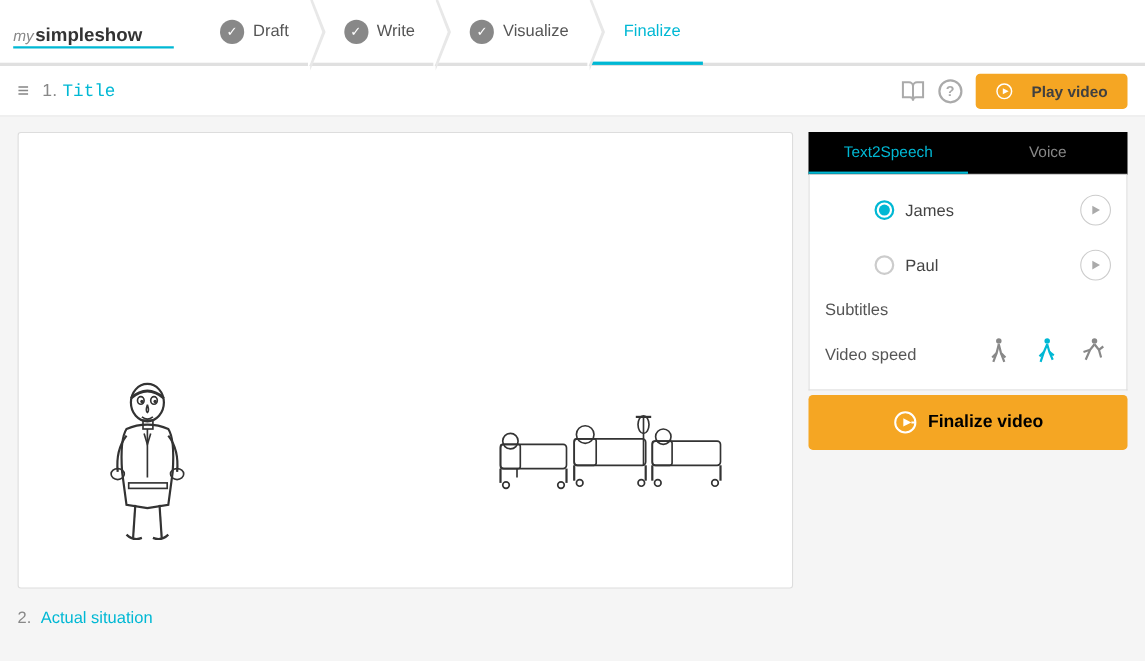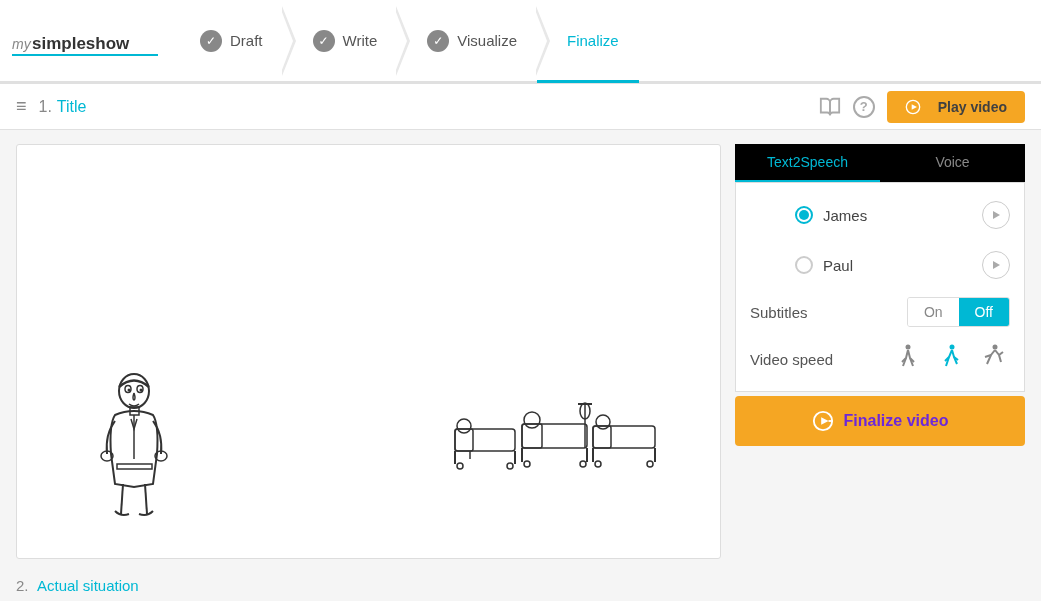--- a/index.html
+++ b/index.html
@@ -4,21 +4,21 @@
   <style>
     * { box-sizing: border-box; margin: 0; padding: 0; }
     body { font-family: 'Segoe UI', Arial, sans-serif; background: #f5f5f5; width: 1041px; height: 601px; overflow: hidden; }
 
     
     .top-nav {
       display: flex;
       align-items: center;
       background: #fff;
       border-bottom: 3px solid #e0e0e0;
-      height: 84px;
+      height: 60px;
       padding: 0 10px;
     }
     .logo {
       width: 160px;
       flex-shrink: 0;
       display: flex;
       align-items: center;
     }
 
     .nav-steps {
@@ -89,21 +89,21 @@
     
     .toolbar {
       display: flex;
       align-items: center;
       background: #fff;
       border-bottom: 1px solid #e0e0e0;
       height: 46px;
       padding: 0 16px;
     }
     .hamburger { color: #888; font-size: 18px; margin-right: 12px; cursor: pointer; }
-    .slide-title { color: #00b8d4; font-size: 16px; }
+    .slide-title { color: #00b8d4; font-size: 16px; font-family: Liberation Mono, monospace; }
     .slide-num { color: #888; font-size: 16px; margin-right: 5px; }
     .toolbar-right { margin-left: auto; display: flex; align-items: center; gap: 12px; }
     .icon-btn {
       background: none;
       border: none;
       cursor: pointer;
       color: #888;
       font-size: 20px;
       display: flex;
       align-items: center;
@@ -287,21 +287,21 @@
       cursor: pointer;
       font-size: 20px;
       color: #888;
       border-radius: 3px;
     }
     .speed-icon.active { color: #00b8d4; }
 
     
     .finalize-btn {
       background: #f5a623;
-      color: #6d28d9;
+      color: #000000;
       border: none;
       border-radius: 4px;
       padding: 14px 0;
       font-size: 16px;
       cursor: pointer;
       display: flex;
       align-items: center;
       justify-content: center;
       gap: 10px;
       font-weight: 600;
@@ -497,24 +497,20 @@
         </div>
         <button class="play-icon-btn">
           <svg width="10" height="10" viewBox="0 0 10 10">
             <polygon points="2,1 9,5 2,9" fill="#aaa"></polygon>
           </svg>
         </button>
       </div>
 
       <div class="settings-row">
         <span class="settings-label">Subtitles</span>
-        <div class="toggle-group">
-          <button class="toggle-btn active-on">On</button>
-          <button class="toggle-btn active-off">Off</button>
-        </div>
       </div>
 
       <div class="settings-row">
         <span class="settings-label">Video speed</span>
         <div class="speed-icons">
 
           <div class="speed-icon">
             <svg width="24" height="30" viewBox="0 0 24 30">
               <circle cx="12" cy="3" r="2.5" fill="#888"></circle>
               <path d="M12 6 L10 14 L7 22" stroke="#888" stroke-width="2" fill="none"></path>

